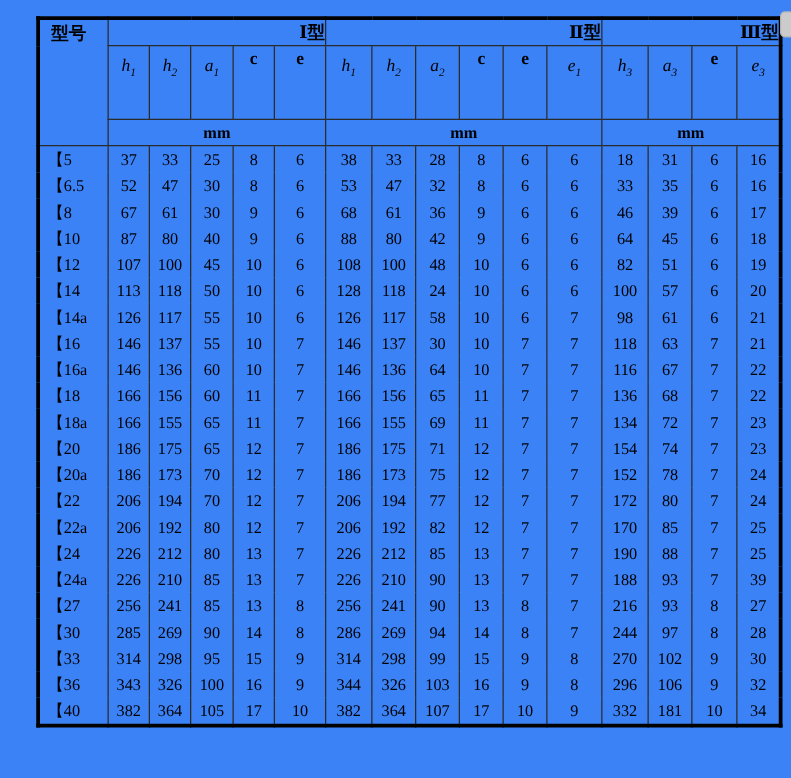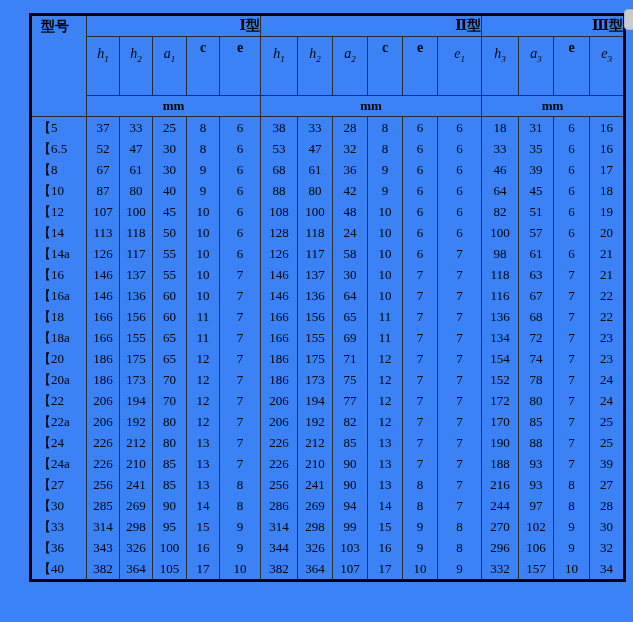--- a/index.html
+++ b/index.html
@@ -487,21 +487,21 @@
       <td class="val">105</td>
       <td class="val">17</td>
       <td class="val">10</td>
       <td class="val">382</td>
       <td class="val">364</td>
       <td class="val">107</td>
       <td class="val">17</td>
       <td class="val">10</td>
       <td class="val">9</td>
       <td class="val">332</td>
-      <td class="val">157</td>
+      <td class="val">181</td>
       <td class="val">10</td>
       <td class="val">34</td>
     </tr>
   </tbody>
   </table>
 
   <div class="scroll-thumb"></div>
 
 </div>
 

